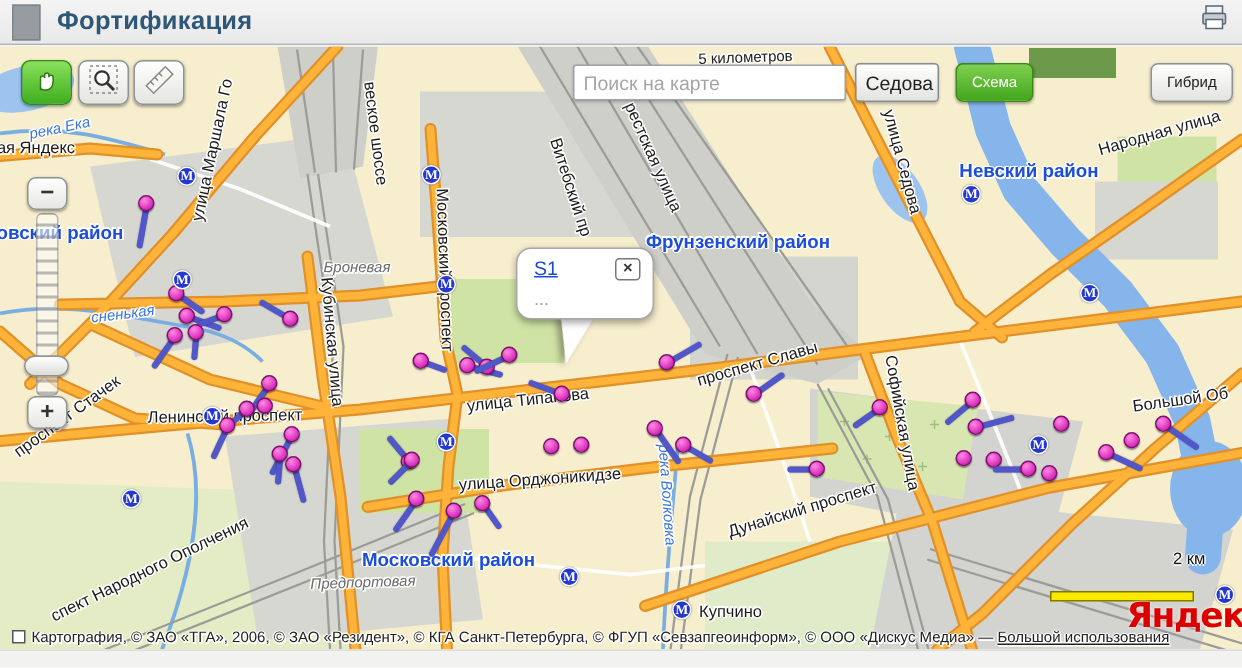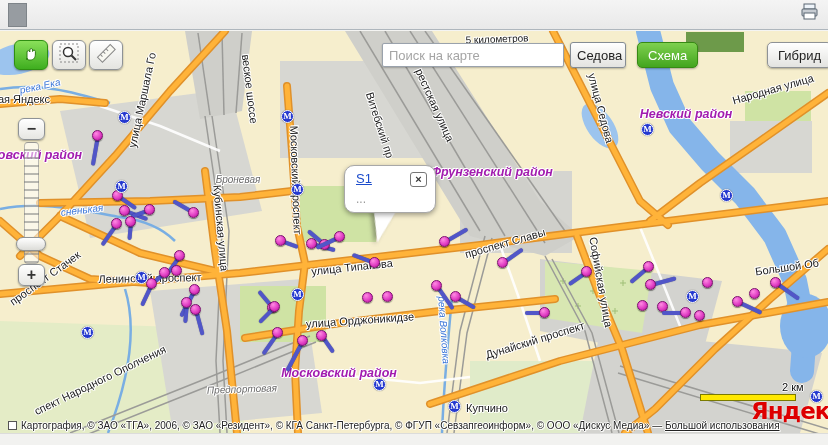--- a/index.html
+++ b/index.html
@@ -16,21 +16,21 @@
   #print-btn{position:absolute;right:8px;top:3px;width:20px;height:18px;cursor:pointer;}
   
   #map{position:absolute;left:0;top:31px;width:828px;height:402px;overflow:hidden;
        background:#f6eecd;}
   #geo{position:absolute;left:0;top:0;}
   #overlay{position:absolute;left:0;top:0;width:828px;height:402px;}
   
   .mlabel{position:absolute;white-space:nowrap;transform:translate(-50%,-50%);
           text-shadow:1px 0 0 #fff,-1px 0 0 #fff,0 1px 0 #fff,0 -1px 0 #fff,1px 1px 0 #fff,-1px -1px 0 #fff;}
   .street{font-size:11px;color:#1a1a1a;}
-  .district{font-size:12.5px;font-weight:bold;font-style:italic;color:#a21caf;}
+  .district{font-size:12.5px;font-weight:bold;color:#1d4ed8;}
   .river{font-size:10px;font-style:italic;color:#3b76d8;}
   .station{font-size:10px;font-style:italic;color:#6b6b6b;}
   .scaletext{font-size:10px;color:#222;}
   
   .metro{position:absolute;width:13px;height:13px;margin:-7px 0 0 -7px;border-radius:50%;
          background:#2438cf;border:1px solid #fff;box-shadow:0 0 1px #555;
          color:#fff;font-family:"Liberation Serif",serif;font-weight:bold;font-size:9px;
          line-height:11px;text-align:center;}
   
   .marker{position:absolute;width:0;height:0;}
@@ -59,57 +59,58 @@
   #search-box{position:absolute;left:382px;top:12px;width:182px;height:24px;
               border:1px solid #9aa2ac;border-radius:2px;background:#fff;
               font-size:13px;color:#333;padding:0 6px;box-shadow:0 1px 2px rgba(0,0,0,.25);}
   #search-box::placeholder{color:#a5a5a5;}
   #find-btn{position:absolute;left:570px;top:11px;width:56px;height:26px;border-radius:3px;
             border:1px solid #848c94;background:linear-gradient(#fff,#e3e3e0);
             font-size:13px;color:#222;cursor:pointer;box-shadow:0 1px 2px rgba(0,0,0,.25);}
   
   .layer-btn{position:absolute;top:11px;height:26px;border-radius:5px;padding:0 10px;
              border:1px solid #8e9296;background:linear-gradient(#fff,#e3e3e0);
-             font-size:13px;color:#222;cursor:pointer;box-shadow:0 1px 2px rgba(0,0,0,.3);}
+             font-size:10px;color:#222;cursor:pointer;box-shadow:0 1px 2px rgba(0,0,0,.3);}
   .layer-btn.active{background:linear-gradient(#7ed04f,#43a51e);border-color:#378a14;color:#fff;}
   
   #balloon{position:absolute;left:344px;top:134px;width:92px;height:48px;background:#fff;
            border:1px solid #a8a8a8;border-radius:10px;box-shadow:0 2px 5px rgba(0,0,0,.35);z-index:30;}
   #balloon-tail{position:absolute;left:372px;top:180px;width:0;height:0;z-index:29;
                 border-left:7px solid transparent;border-right:15px solid transparent;
                 border-top:32px solid #fff;transform:rotate(6deg);
                 filter:drop-shadow(-3px 2px 2px rgba(60,60,50,.45));}
   #balloon-title{position:absolute;left:11px;top:5px;font-size:13px;color:#1b4bcc;
                  text-decoration:underline;cursor:pointer;}
   #balloon-body{position:absolute;left:11px;top:26px;font-size:12px;color:#999;}
   #balloon-close{position:absolute;right:8px;top:6px;width:17px;height:15px;border-radius:3px;
                  border:1px solid #777;background:#fff;font-size:11px;font-weight:bold;color:#333;
                  line-height:13px;text-align:center;cursor:pointer;}
   
-  #scale-label{position:absolute;left:782px;top:350px;font-size:11px;color:#111;
+  #scale-label{position:absolute;left:782px;top:336px;font-size:11px;color:#111;
                text-shadow:1px 0 #fff,-1px 0 #fff,0 1px #fff,0 -1px #fff;}
   #scale-bar{position:absolute;left:700px;top:363px;width:96px;height:7px;background:#ffe800;
              border:1px solid #7a7a00;}
   #logo{position:absolute;left:751px;top:367px;font-size:23px;font-weight:bold;color:#dd0000;
         font-family:"DejaVu Sans",sans-serif;letter-spacing:-1px;text-shadow:0 0 2px #fff;}
   #attribution{position:absolute;left:8px;top:389px;font-size:10px;color:#222;white-space:nowrap;z-index:35;
                text-shadow:1px 0 #fff,-1px 0 #fff,0 1px #fff,0 -1px #fff,1px 1px #fff;}
   #attr-box{display:inline-block;width:9px;height:9px;border:1px solid #555;background:#fff;
             margin-right:4px;vertical-align:-1px;}
   #attr-link{color:#222;text-decoration:underline;cursor:pointer;}
   #footer-strip{position:absolute;left:0;top:433px;width:828px;height:12px;background:#f2f2f0;
                 border-top:1px solid #dcdcda;}
 </style>
 </head>
 <body>
 
 <div id="app">
 
   <div id="header">
     <div id="hdr-square"></div>
+    <div id="hdr-title">Фортификация</div>
     <div id="print-btn">
       <svg width="20" height="18" viewBox="0 0 20 18">
         <rect x="4" y="1" width="11" height="5" fill="#eef4fa" stroke="#5a6672"></rect>
         <rect x="2" y="6" width="15" height="7" rx="1" fill="#c7ccd2" stroke="#5a6672"></rect>
         <rect x="4" y="10" width="11" height="6" fill="#fff" stroke="#5a6672"></rect>
       </svg>
     </div>
   </div>
 
   <div id="map">
@@ -206,22 +207,22 @@
         <path d="M650 190 L700 152 L760 110 L828 62"></path>
         <path d="M828 218 L770 268 L715 318 L655 378 L625 402"></path>
         <path d="M60 185 L140 222 L215 240"></path>
         <path d="M40 172 L150 170 L240 166 L292 160"></path>
         <path d="M0 73 L60 68 L105 72"></path>
       </g>
     </svg>
 
     <div id="overlay">
         <div class="mlabel district" style="left: 40px; top: 124px; transform: translate(-50%, -50%) rotate(0deg);">овский район</div>
-        <div class="mlabel district" style="left: 299px; top: 342px; transform: translate(-50%, -50%) rotate(0deg); margin-left: 40px;">Московский район</div>
-        <div class="mlabel district" style="left: 492px; top: 141px; transform: translate(-50%, -50%) rotate(0deg);">Фрунзенский район</div>
+        <div class="mlabel district" style="left: 299px; top: 342px; transform: translate(-50%, -50%) rotate(0deg);">Московский район</div>
+        <div class="mlabel district" style="left: 492px; top: 130px; transform: translate(-50%, -50%) rotate(0deg);">Фрунзенский район</div>
         <div class="mlabel district" style="left: 686px; top: 83px; transform: translate(-50%, -50%) rotate(0deg);">Невский район</div>
         <div class="mlabel street" style="left: 142px; top: 69px; transform: translate(-50%, -50%) rotate(-78deg);">улица Маршала Го</div>
         <div class="mlabel street" style="left: 250px; top: 58px; transform: translate(-50%, -50%) rotate(83deg);">веское шоссе</div>
         <div class="mlabel street" style="left: 296px; top: 149px; transform: translate(-50%, -50%) rotate(88deg);">Московский проспект</div>
         <div class="mlabel street" style="left: 380px; top: 94px; transform: translate(-50%, -50%) rotate(72deg);">Витебский пр</div>
         <div class="mlabel street" style="left: 435px; top: 74px; transform: translate(-50%, -50%) rotate(66deg);">рестская улица</div>
         <div class="mlabel street" style="left: 601px; top: 77px; transform: translate(-50%, -50%) rotate(75deg);">улица Седова</div>
         <div class="mlabel street" style="left: 773px; top: 58px; transform: translate(-50%, -50%) rotate(-16deg);">Народная улица</div>
         <div class="mlabel street" style="left: 352px; top: 236px; transform: translate(-50%, -50%) rotate(-6deg);">улица Типанова</div>
         <div class="mlabel street" style="left: 505px; top: 212px; transform: translate(-50%, -50%) rotate(-16deg);">проспект Славы</div>

